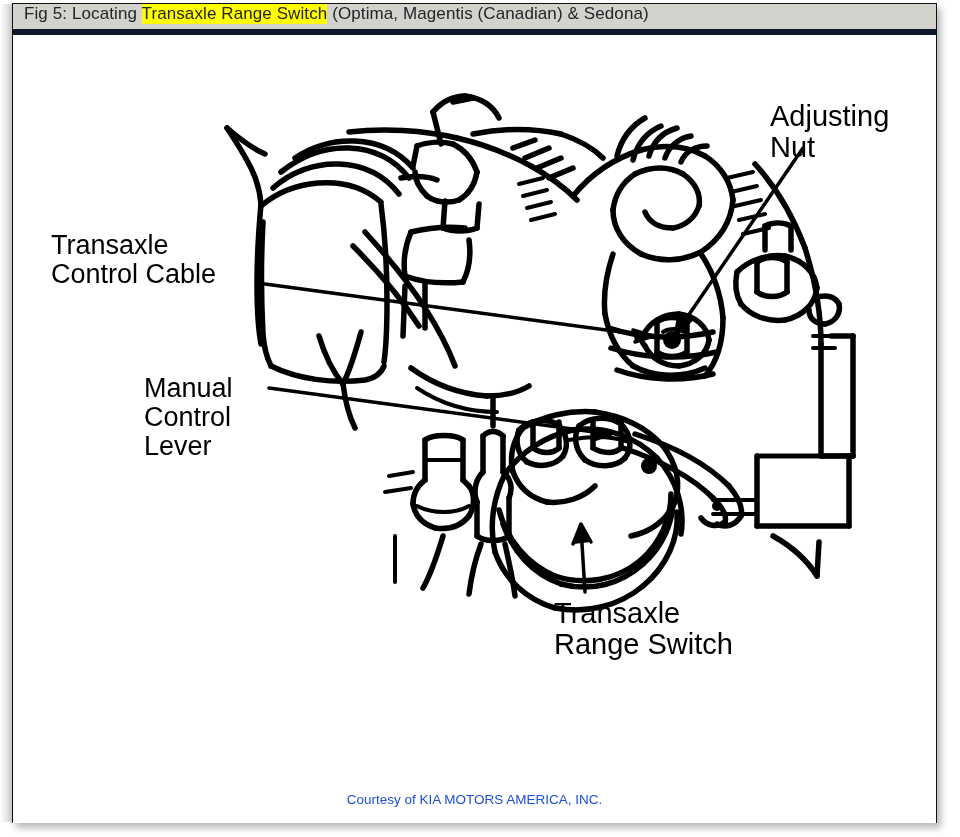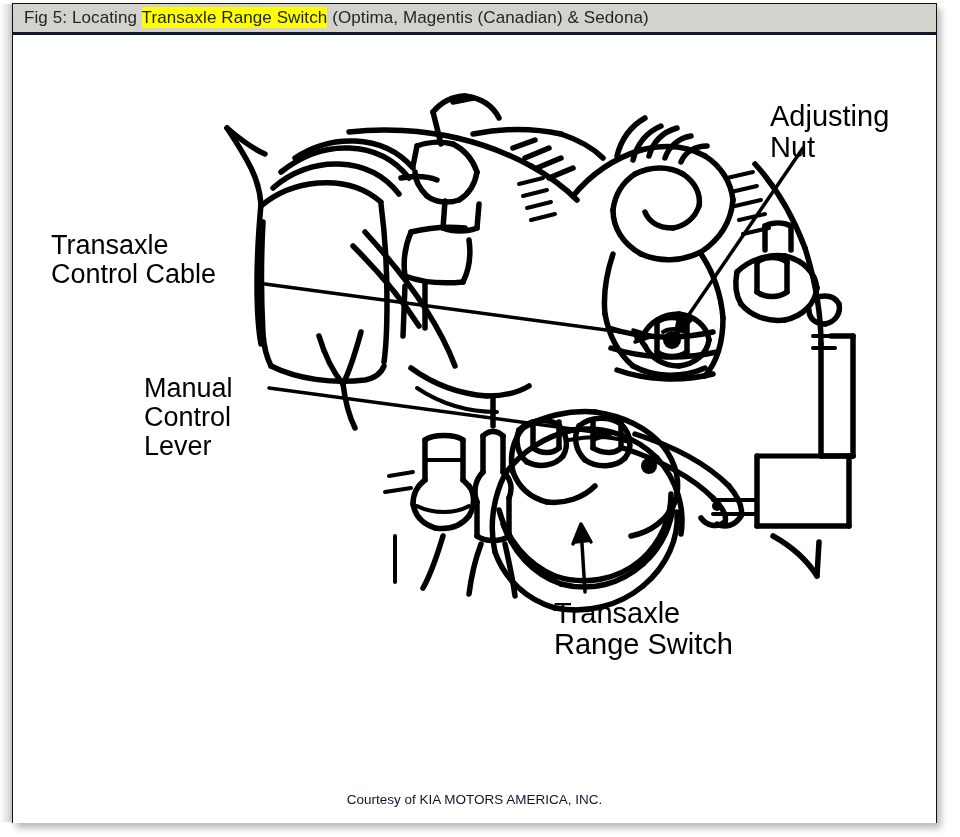--- a/index.html
+++ b/index.html
@@ -44,24 +44,24 @@
   }
 
   
   .caption-bar {
     position: absolute;
     left: 0px;
     top: 0px;
     width: 923px;
     height: 31px;
     background: #d4d2cc;
-    border-bottom: 3px solid #0f172a;
+    border-bottom: 6px solid #0f172a;
     box-sizing: border-box;
     display: flex;
-    align-items: center;
+    align-items: flex-end;
     overflow: hidden;
     white-space: nowrap;
   }
   .caption-text {
     font-size: 17px;
     color: #23252b;
     padding-left: 11px;
     letter-spacing: 0.1px;
     line-height: 30px;
   }
@@ -104,21 +104,21 @@
   .lbl-trs    { left: 541px; top:  562px; font-size: 29px; }
   .lbl-code   { left: 38px;  top:  645px; font-size: 25px; letter-spacing: 0.5px; }
 
   .courtesy {
     position: absolute;
     left: 0;
     top: 756px;
     width: 923px;
     text-align: center;
     font-size: 13.5px;
-    color: #0f172a;
+    color: #1d4ed8;
     font-family: "Liberation Sans", sans-serif;
   }
 </style>
 </head>
 <body>
 
 <div id="page">
 
   <div class="left-shade"></div>
 

